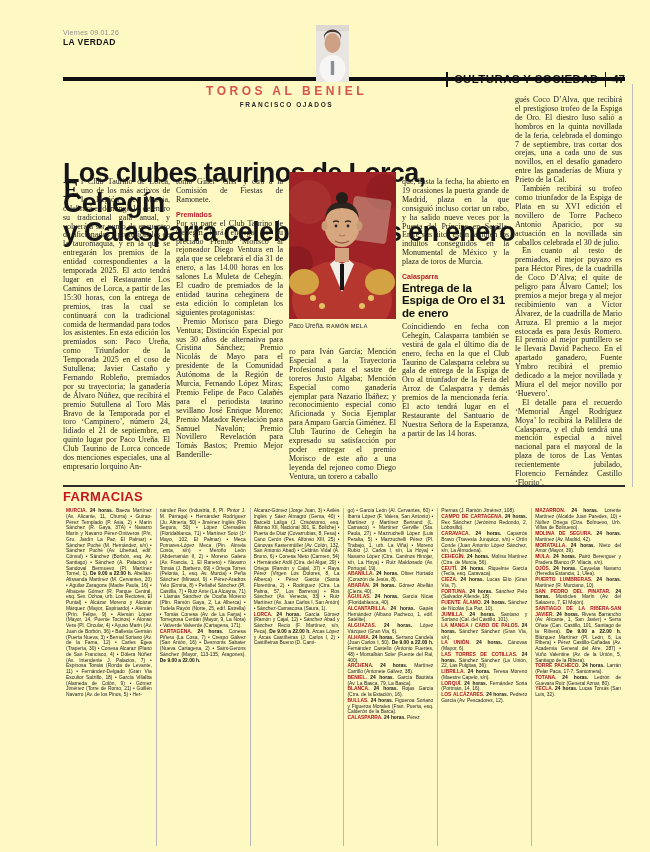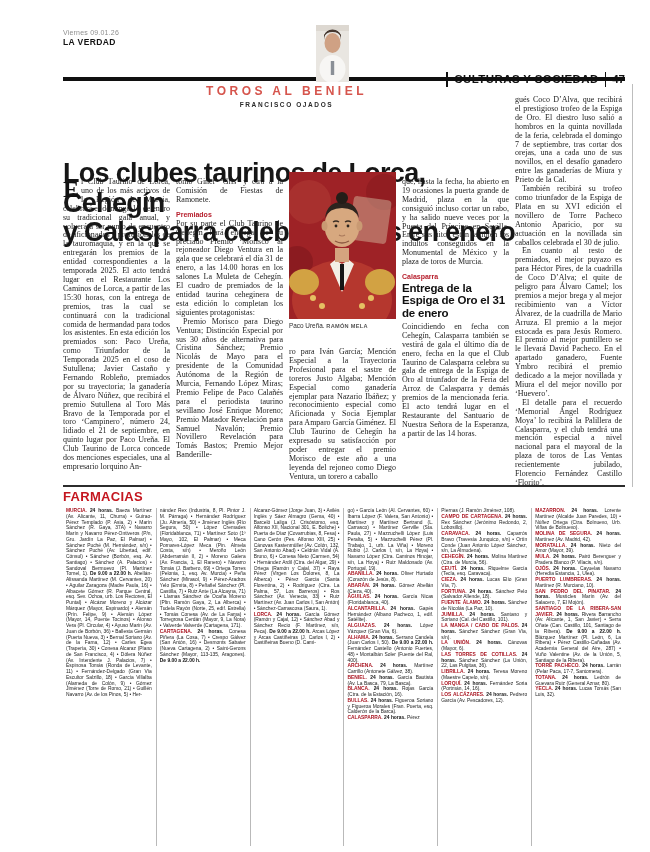--- a/index.html
+++ b/index.html
@@ -1,17 +1,17 @@
 <!DOCTYPE html>
 <html lang="es"><head>
 <meta charset="utf-8">
 <title>La Verdad — Culturas y Sociedad 47</title>
 <style>
   html,body{margin:0;padding:0;background:#e8e8e8;}
-  .page{position:relative;width:650px;height:852px;background:#ffffff;overflow:hidden;
+  .page{position:relative;width:650px;height:852px;background:#fef9c3;overflow:hidden;
         font-family:"Liberation Serif",serif;color:#1e1e1e;margin:0 auto;}
   
   .mh-date{position:absolute;left:63px;top:29px;font:400 7px/8px "Liberation Sans",sans-serif;color:#8f8f8f;letter-spacing:.2px;}
   .mh-paper{position:absolute;left:63px;top:38px;font:700 8.5px/9px "Liberation Sans",sans-serif;color:#141414;letter-spacing:.4px;}
   .mh-right{position:absolute;right:25px;top:28px;display:flex;align-items:center;gap:6px;margin-top:44px;}
   .vbar{width:2px;height:15px;background:#111;}
   .vbar.thin{width:1.5px;}
   .mh-section{font:700 11.5px/13px "Liberation Sans",sans-serif;color:#111;letter-spacing:.4px;}
   .mh-page{font:700 11.5px/13px "Liberation Sans",sans-serif;color:#111;}
   .top-rule{position:absolute;left:63px;top:77px;width:562px;height:4px;background:#101010;}

